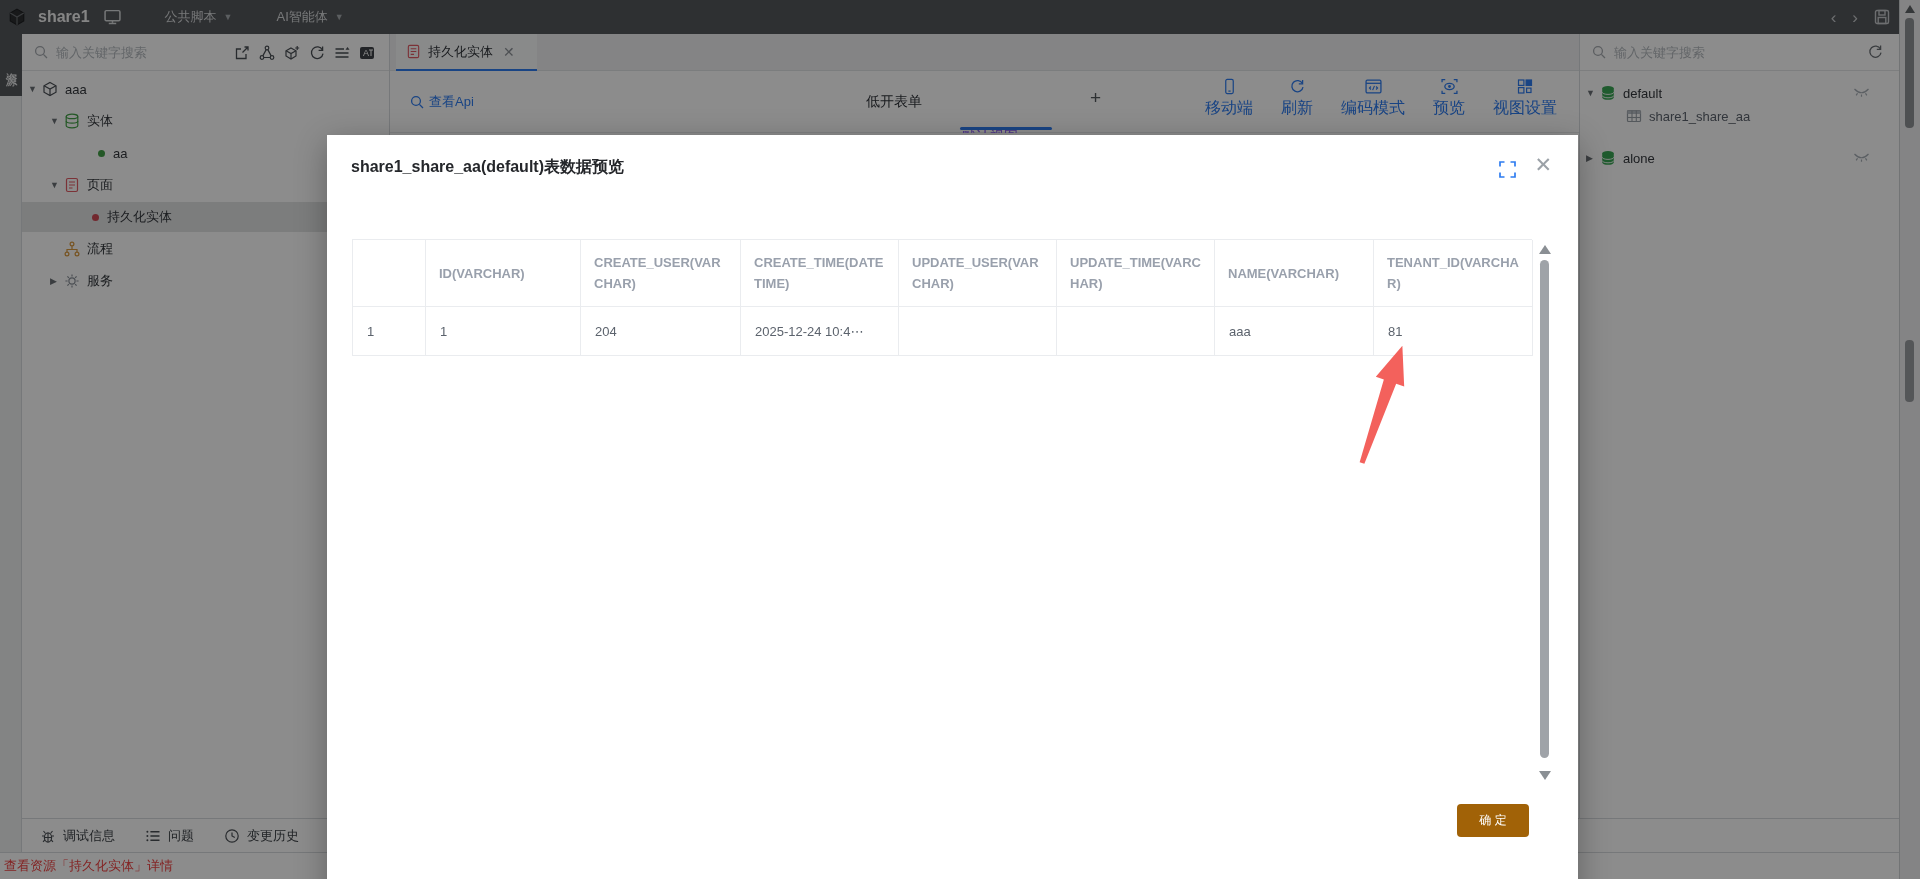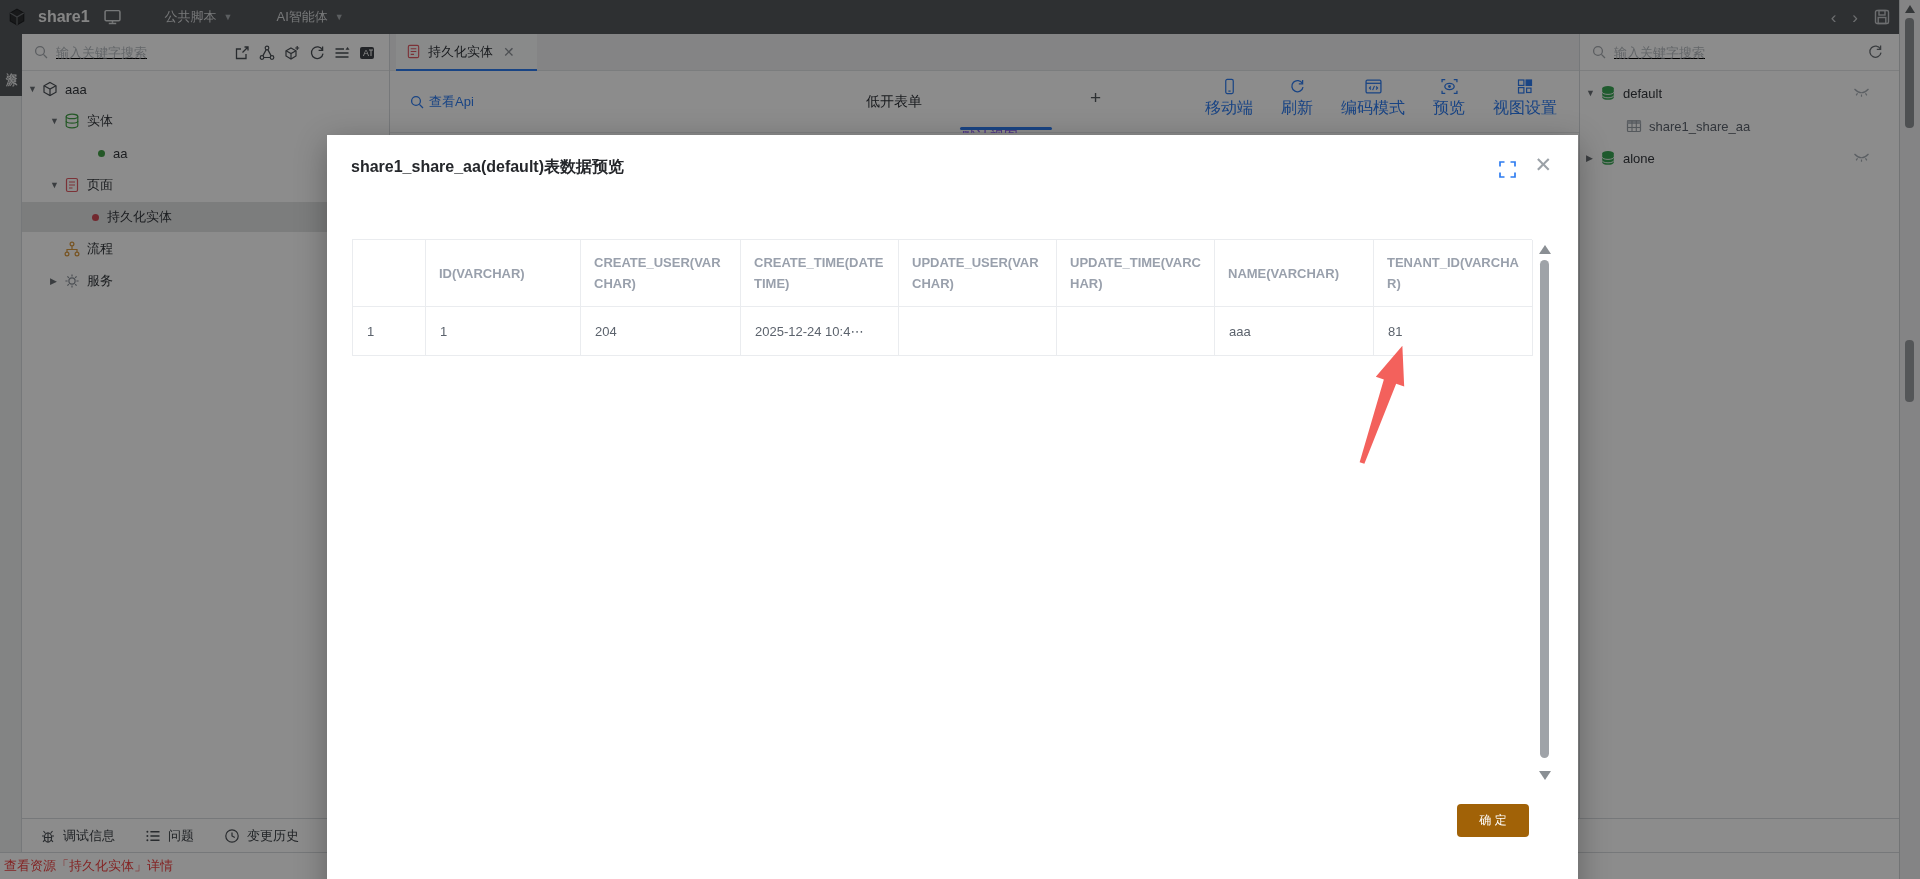--- a/index.html
+++ b/index.html
@@ -18,21 +18,21 @@
   .top-right { position:absolute; right:30px; top:0; height:34px; display:flex; align-items:center; gap:16px; color:#c6c9cc; }
   .nav-arrow { font-size:17px; line-height:1; cursor:pointer; }
 
   
   .leftrail { left:0; top:34px; width:22px; height:845px; background:#eef0f1; border-right:1px solid #d8dbde; }
   .res-tab { position:absolute; left:0; top:0; width:22px; height:62px; background:#55585c; color:#f0f1f2; font-size:12px;
              writing-mode:vertical-rl; text-orientation:upright; display:flex; align-items:center; justify-content:center; letter-spacing:2px; cursor:pointer; }
 
   
   .sidebar { left:22px; top:34px; width:368px; height:818px; background:#fff; border-right:1px solid #d8dbde; }
-  .searchrow { position:absolute; left:0; top:0; width:100%; height:37px; border-bottom:1px solid #e3e6e8; display:flex; align-items:center;text-decoration:underline; }
+  .searchrow { position:absolute; left:0; top:0; width:100%; height:37px; border-bottom:1px solid #e3e6e8; display:flex; align-items:center; }
   .searchrow svg.mag { margin-left:12px; flex:none; }
   .s-input { border:none; outline:none; font-size:13px; color:#444; margin-left:8px; width:150px; background:transparent; }
   .s-input::placeholder { color:#b4b9be; }
   .side-icons { position:absolute; right:14px; top:0; height:37px; display:flex; align-items:center; gap:9px; }
   .side-icons .ic { width:16px; height:16px; cursor:pointer; }
 
   .trow { position:absolute; left:6px; width:356px; height:30px; display:flex; align-items:center; font-size:13px; color:#33373c; cursor:pointer; }
   .trow.sel { background:#e2e3e4; left:0; width:362px; padding-left:6px; }
   .arr { font-size:9px; color:#6b7075; width:14px; flex:none; }
   .dot { width:7px; height:7px; border-radius:50%; flex:none; margin:0 8px 0 4px; }
@@ -322,21 +322,21 @@
         <ellipse cx="8" cy="3.2" rx="5.8" ry="2.2" fill="#3aa655"></ellipse>
         <path d="M2.2 3.2 v9.4 a5.8 2.2 0 0 0 11.6 0 v-9.4" fill="#3aa655"></path>
         <path d="M2.2 7.2 a5.8 2.2 0 0 0 11.6 0 M2.2 10.6 a5.8 2.2 0 0 0 11.6 0" fill="none" stroke="#e9f5ec" stroke-width="1"></path>
       </svg>
       <span>default</span>
       <svg class="eye" width="17" height="12" viewBox="0 0 17 12">
         <path d="M1.5 2 Q8.5 9.5 15.5 2" fill="none" stroke="#a6adb5" stroke-width="1.2"></path>
         <path d="M4.5 6.2 L3.2 8.4 M8.5 7.4 V9.8 M12.5 6.2 L13.8 8.4" stroke="#a6adb5" stroke-width="1.2"></path>
       </svg>
     </div>
-    <div class="rrow" style="top:77px; padding-left:46px;text-align:center;">
+    <div class="rrow" style="top:67px; padding-left:46px;text-align:center;">
       <svg class="ticon" viewBox="0 0 16 16">
         <rect x="1.5" y="2.5" width="13" height="11" rx="1" fill="none" stroke="#9aa1a8" stroke-width="1.2"></rect>
         <rect x="1.5" y="2.5" width="13" height="3.5" fill="#b9bfc6"></rect>
         <line x1="6" y1="2.5" x2="6" y2="13.5" stroke="#9aa1a8" stroke-width="1.1"></line>
         <line x1="10.3" y1="2.5" x2="10.3" y2="13.5" stroke="#9aa1a8" stroke-width="1.1"></line>
         <line x1="1.5" y1="9.5" x2="14.5" y2="9.5" stroke="#9aa1a8" stroke-width="1.1"></line>
       </svg>
       <span style="color:#5c636d;">share1_share_aa</span>
     </div>
     <div class="rrow" style="top:109px; padding-left:6px;">

